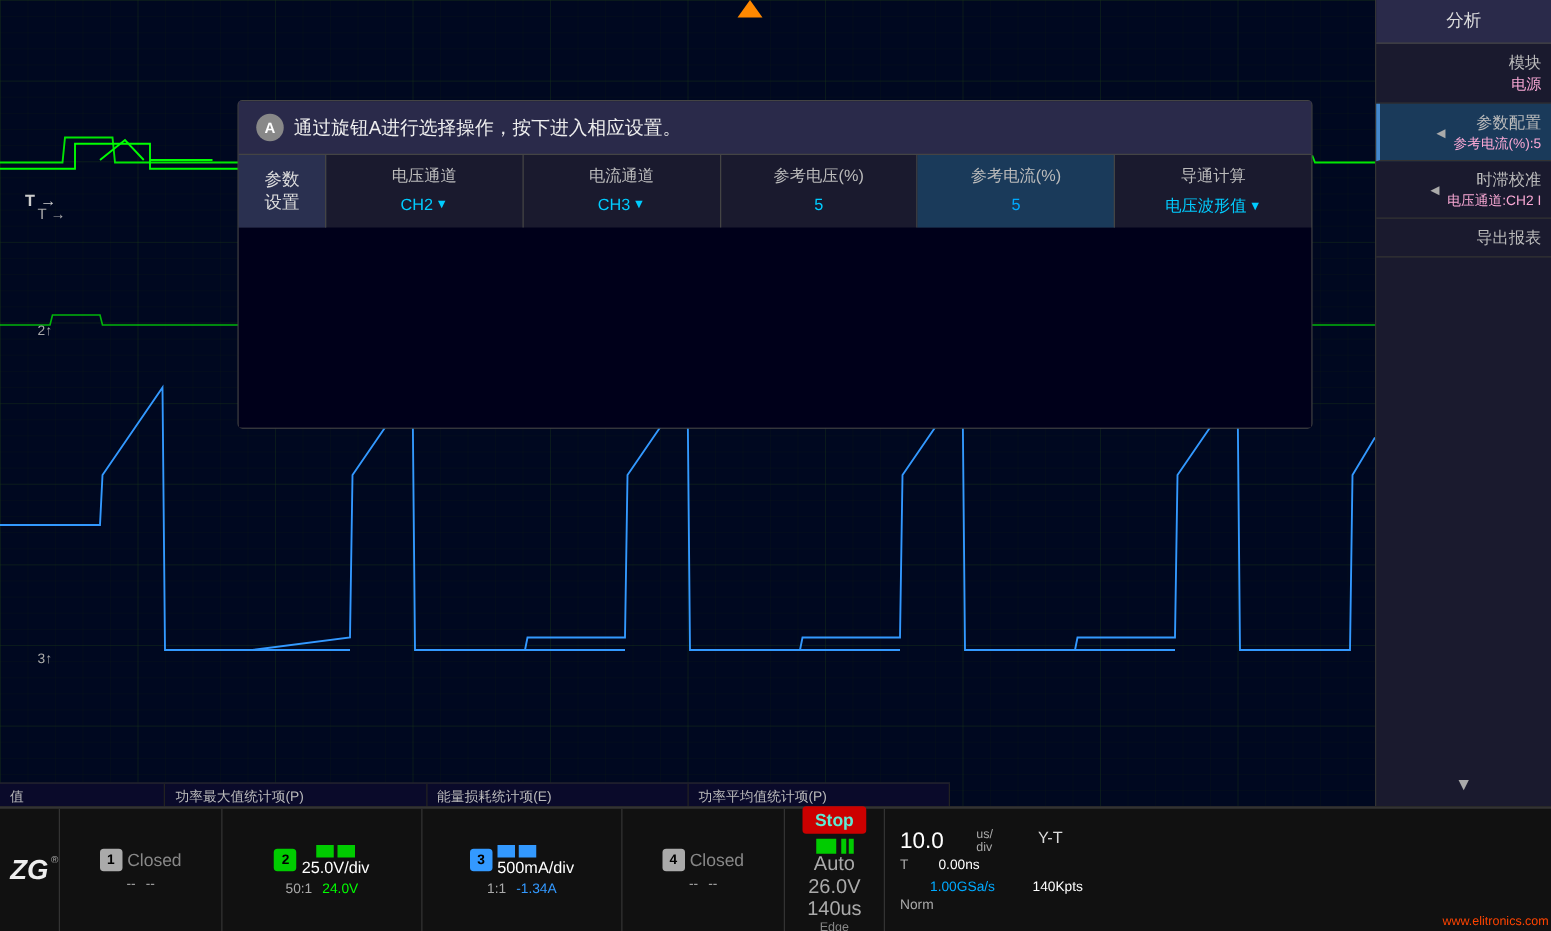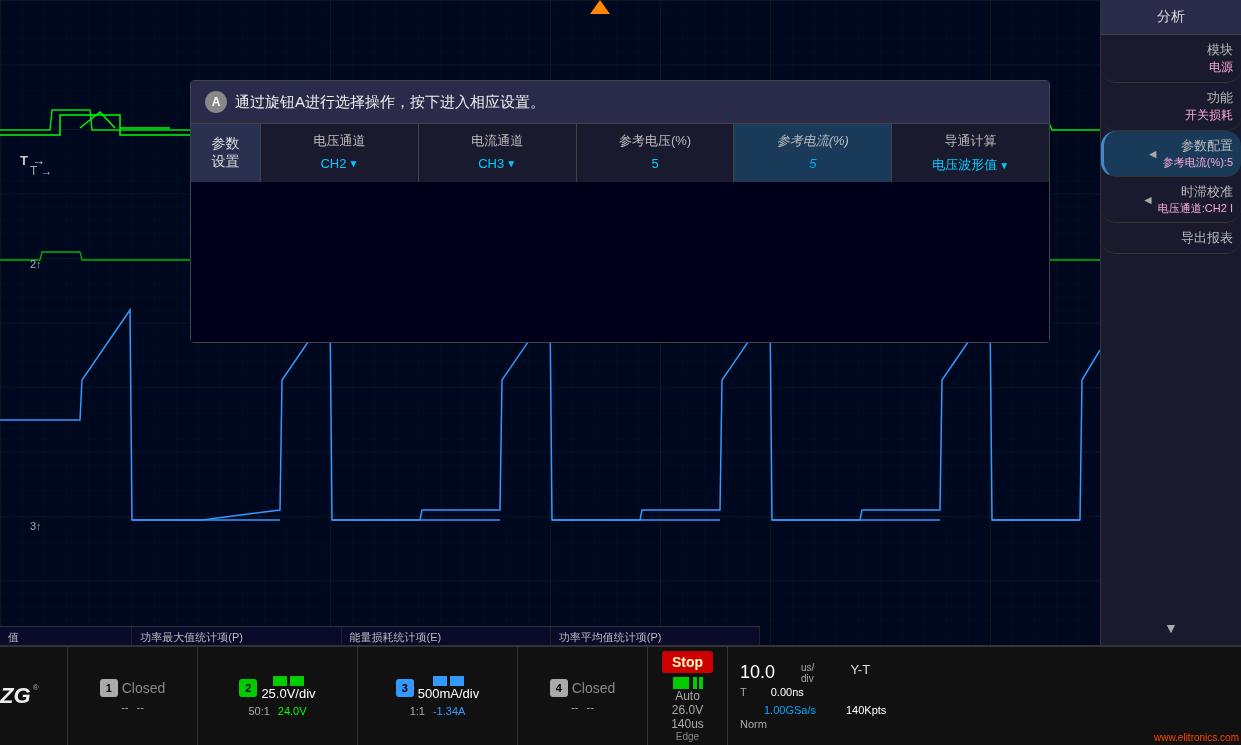--- a/index.html
+++ b/index.html
@@ -43,21 +43,20 @@
       font-size: 14px;
       color: #ddd;
       text-align: center;
       border-bottom: 1px solid #444;
     }
 
     .sidebar-section {
       padding: 6px 8px;
       border-bottom: 1px solid #333;
       cursor: pointer;
-      border-radius: 15px;
     }
 
     .sidebar-section-title {
       font-size: 13px;
       color: #bbb;
       text-align: right;
     }
 
     .sidebar-section-sub {
       font-size: 12px;
@@ -172,23 +171,23 @@
       width: 1241px;
       height: 100px;
       background: #111;
       border-top: 2px solid #333;
       display: flex;
       align-items: stretch;
     }
 
     
     #logo-area {
-      width: 68px;
-      display: flex;
-      align-items: flex-start;
+      width: 48px;
+      display: flex;
+      align-items: center;
       justify-content: center;
       flex-direction: column;
       border-right: 1px solid #333;
     }
 
     .logo-text {
       font-size: 18px;
       font-weight: bold;
       color: #fff;
     }
@@ -251,31 +250,31 @@
       flex-direction: column;
       align-items: center;
       justify-content: center;
       padding: 4px 10px;
       border-right: 1px solid #333;
       min-width: 80px;
     }
 
     #stop-btn {
       background: #cc0000;
-      color: #fef9c3;
+      color: #5eead4;
       font-size: 14px;
       font-weight: bold;
       padding: 3px 10px;
       border-radius: 3px;
       margin-bottom: 4px;
       cursor: pointer;
     }
 
     #trigger-info {
-      font-size: 12px;
+      font-size: 16px;
       color: #aaa;
       text-align: center;
     }
 
     
     #right-status {
       display: flex;
       flex-direction: column;
       justify-content: center;
       padding: 4px 12px;
@@ -424,21 +423,21 @@
         </div>
       </div>
 
       <div class="dialog-col">
         <div class="dialog-col-title">参考电压(%)</div>
         <div class="dialog-col-value">
           <span>5</span>
         </div>
       </div>
 
-      <div class="dialog-col" style="background:#1a3a5a;font-style:italic;">
+      <div class="dialog-col" style="background:#1a3a5a;">
         <div class="dialog-col-title">参考电流(%)</div>
         <div class="dialog-col-value" style="color:#00aaff;">
           <span>5</span>
         </div>
       </div>
 
       <div class="dialog-col">
         <div class="dialog-col-title">导通计算</div>
         <div class="dialog-col-value">
           <span>电压波形值</span>
@@ -487,24 +486,20 @@
 </div>
 
 <div id="sidebar">
   <div class="sidebar-header">分析</div>
 
   <div class="sidebar-section" style="text-align:right;">
     <div class="sidebar-section-title">模块</div>
     <div class="sidebar-section-sub">电源</div>
   </div>
 
-  <div class="sidebar-section" style="text-align:right;">
-    <div class="sidebar-section-title">功能</div>
-    <div class="sidebar-section-sub">开关损耗</div>
-  </div>
 
   <div class="sidebar-section" style="background:#1a3a5a; border-left: 3px solid #4488cc;">
     <div class="sidebar-section-row">
       <span style="color:#aaa; font-size:12px;">◄</span>
       <div>
         <div class="sidebar-section-title">参数配置</div>
         <div class="sidebar-section-sub" style="font-size:11px;">参考电流(%):5</div>
       </div>
     </div>
   </div>
@@ -561,21 +556,21 @@
     </div>
     <div class="ch-status-bottom">
       <span>50:1</span>
       <span style="color:#00ff00;">24.0V</span>
     </div>
   </div>
 
   <div class="ch-status" style="min-width:160px;">
     <div class="ch-status-top">
       <div class="ch-num ch-num-3">3</div>
-      <div style="display:flex;flex-direction:column;align-items:center;">
+      <div style="display:flex;flex-direction:column;">
         <div style="display:flex;gap:3px;align-items:center;">
           <div style="width:14px;height:10px;background:#3399ff;"></div>
           <div style="width:14px;height:10px;background:#3399ff;"></div>
         </div>
         <span class="ch-divval">500mA/div</span>
       </div>
     </div>
     <div class="ch-status-bottom">
       <span>1:1</span>
       <span style="color:#3399ff;">-1.34A</span>

